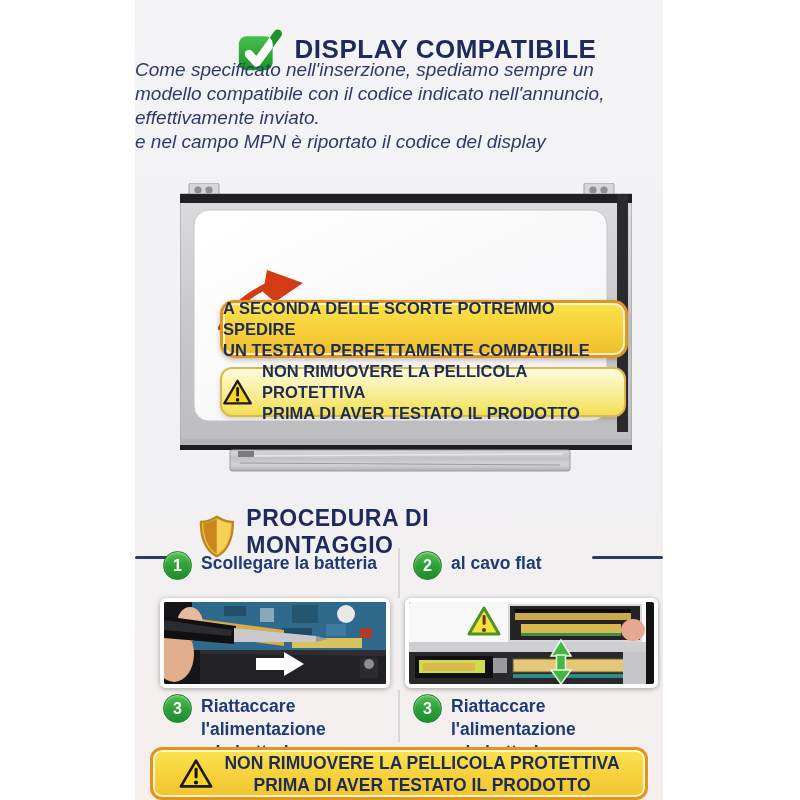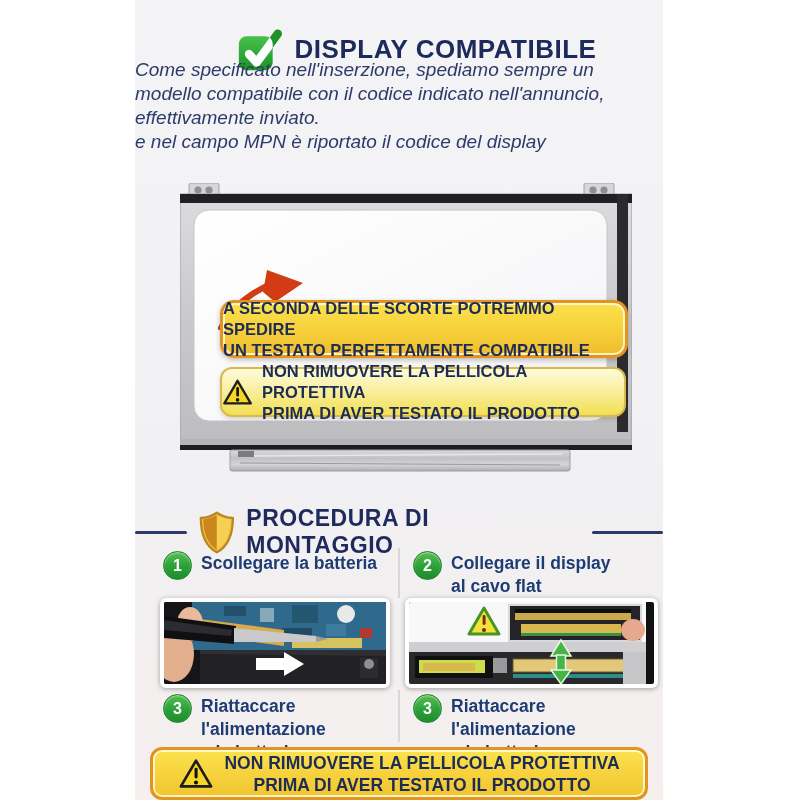--- a/index.html
+++ b/index.html
@@ -29,21 +29,21 @@
     color:#1d2c55;font-weight:bold;font-size:16.5px;line-height:21px;
     display:flex;align-items:center;justify-content:center;margin-left:20px;
   }
   .note-box.light{
     border:2px solid #d8b94e;border-radius:12px;
     background:linear-gradient(180deg,#fdfbdc 0%,#f9efa0 45%,#f2df55 100%);
     box-shadow:0 2px 4px rgba(60,40,0,.18);
     gap:9px;
   }
   
-  .proc-header{position:absolute;top:505px;left:0;width:100%;display:flex;justify-content:center;align-items:center;gap:11px;}
+  .proc-header{position:absolute;top:505px;left:0;width:100%;display:flex;justify-content:center;align-items:flex-end;gap:11px;}
   .rule{height:3px;background:#2c3a6a;border-radius:2px;}
   .proc-title{font-size:23px;font-weight:bold;color:#1e2a5c;letter-spacing:.5px;}
   
   .step{position:absolute;display:flex;gap:9px;align-items:flex-start;width:235px;}
   .step-num{
     flex:0 0 auto;width:27px;height:27px;border-radius:50%;
     background:linear-gradient(180deg,#55be52 0%,#2aa038 55%,#1f8c2c 100%);
     border:1px solid #1b7d26;color:#fff;font-weight:bold;font-size:16px;
     display:flex;align-items:center;justify-content:center;
     box-shadow:inset 0 1px 2px rgba(255,255,255,.55);
@@ -185,21 +185,20 @@
 
   <div class="step" style="left:28px;top:551px;">
     <div class="step-num">1</div>
     <div class="step-text">
       <div>Scollegare la batteria</div>
     </div>
   </div>
   <div class="step" style="left:278px;top:551px;">
     <div class="step-num">2</div>
     <div class="step-text">
-      <div>Collegare il display</div>
       <div>al cavo flat</div>
     </div>
   </div>
 
   <div class="photo" style="left:25px;top:598px;width:222px;height:82px;">
     <svg width="222" height="82" viewBox="0 0 222 82">
       <rect x="0" y="0" width="222" height="82" fill="#151517"></rect>
 
       <rect x="28" y="0" width="194" height="48" fill="#2f6a8c"></rect>
       <rect x="60" y="4" width="22" height="10" fill="#22506b"></rect>

